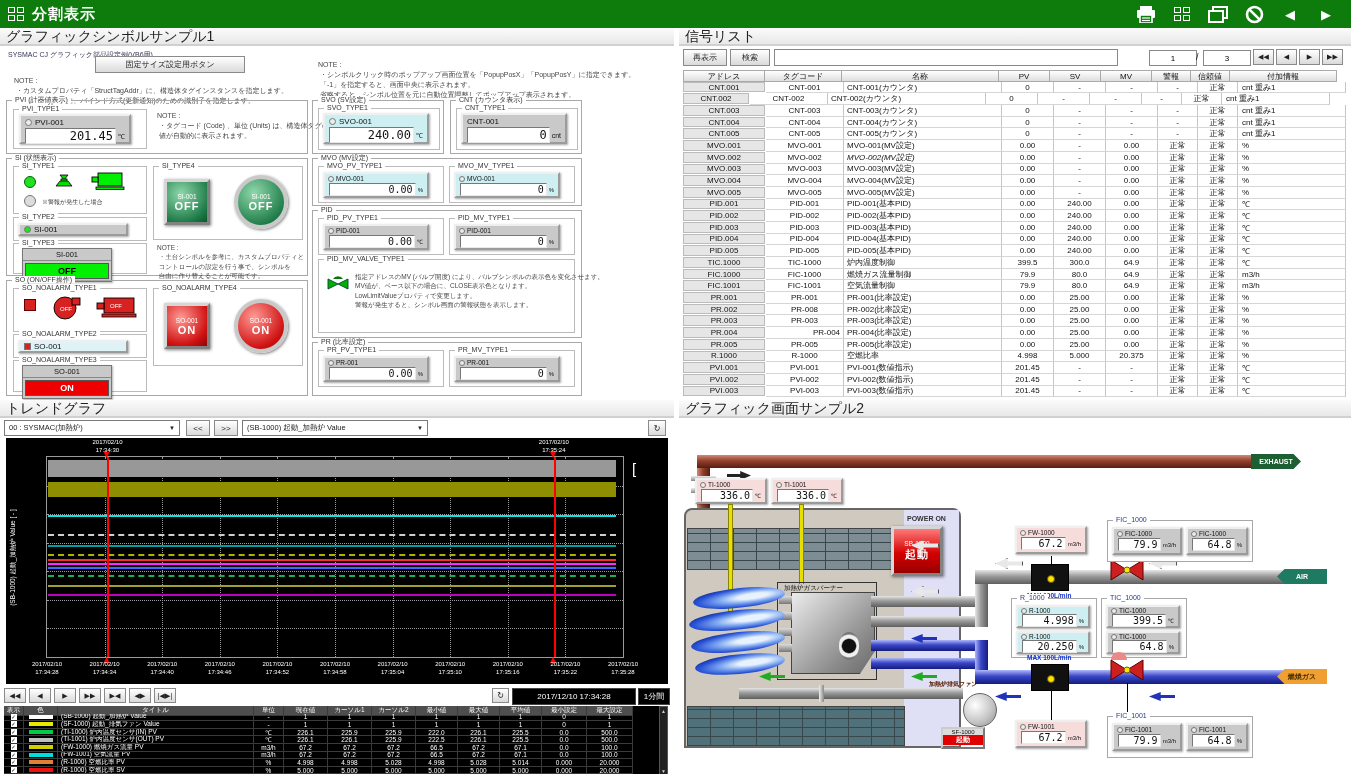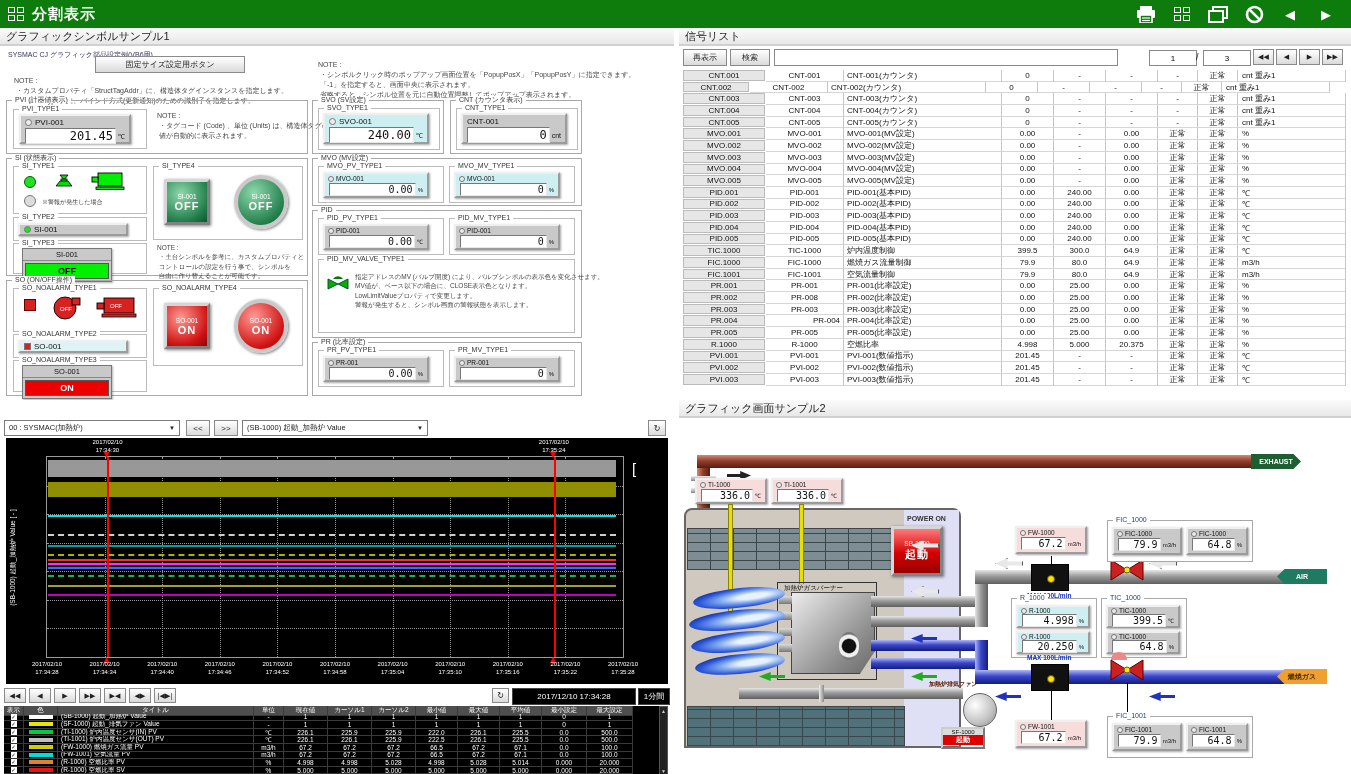--- a/index.html
+++ b/index.html
@@ -7,21 +7,21 @@
   .ab{position:absolute}
   
   .titlebar{position:absolute;left:0;top:0;width:1351px;height:28px;background:#0d7c0d;color:#fff;display:flex;align-items:center}
   .titlebar .apptitle{font-size:15px;font-weight:bold;margin-left:8px;letter-spacing:1px}
   .grid4{display:grid;grid-template-columns:7px 7px;grid-gap:2px;margin-left:8px}
   .grid4 i{display:block;width:7px;height:6px;border:1.5px solid #fff;box-sizing:border-box}
   .tbicons{margin-left:auto;display:flex;align-items:center;gap:14px;margin-right:14px}
   .tbicons .ic{width:22px;height:18px;display:flex;align-items:center;justify-content:center;color:#fff;font-family:"DejaVu Sans",sans-serif}
   
   .panel{position:absolute;background:#fff}
-  .ptitle{height:16px;background:linear-gradient(#fbfbfb,#e8e8e8);border-bottom:2px solid #d0d0d0;font-size:11px;color:#222;padding-left:6px;line-height:16px}
+  .ptitle{height:16px;background:linear-gradient(#fbfbfb,#e8e8e8);border-bottom:2px solid #d0d0d0;font-size:14px;color:#222;padding-left:6px;line-height:16px}
   .note{font-size:7px;color:#444;line-height:1.45;white-space:pre}
   .gb{position:absolute;border:1px solid #a8a8a8}
   .gb>.gl{position:absolute;top:-5px;left:5px;background:#fff;padding:0 3px;font-size:7px;color:#333;white-space:nowrap;line-height:1}
   .btn{background:linear-gradient(#fefffe,#dadada);border:1px solid #8a8a8a;font-size:8px;display:flex;align-items:center;justify-content:center;color:#222;box-sizing:border-box}
   
   .vd{position:absolute;border:2px outset #efefef;box-shadow:1px 1px 2px rgba(0,0,0,.35);box-sizing:border-box;background:#c9c9c9}
   .vd.c{background:#cdeff2}.vd.p{background:#f7dcdc}.vd.g{background:#c9c9c9}
   .vd .tr{display:flex;align-items:center;gap:3px;padding:2px 4px 0;font-size:8px;color:#111}
   .vd .led{width:7px;height:7px;border-radius:50%;background:#ececec;border:1px solid #777;box-sizing:border-box}
   .vd .vr{display:flex;align-items:center;gap:2px;padding:1px 4px 3px}
@@ -393,20 +393,31 @@
     <input class="ab" style="left: 470px; top: 22px; width: 42px; height: 12px; border: 1px solid rgb(136, 136, 136); font-size: 8px; text-align: center;" value="1">
     <span class="ab" style="left:517px;top:24px;font-size:9px">/</span>
     <input class="ab" style="left: 524px; top: 22px; width: 42px; height: 12px; border: 1px solid rgb(136, 136, 136); font-size: 8px; text-align: center;" value="3">
     <div class="ab" id="sig-nav" style="left:574px;top:21px;display:flex;gap:2px">
         <div class="btn" style="width: 21px; height: 16px; font-size: 7px; position: static;">◀◀</div>
         <div class="btn" style="width: 21px; height: 16px; font-size: 7px; position: static;">◀</div>
         <div class="btn" style="width: 21px; height: 16px; font-size: 7px; position: static;">▶</div>
         <div class="btn" style="width: 21px; height: 16px; font-size: 7px; position: static;">▶▶</div>
       </div>
     <div class="ab" id="sig-table" style="left:4px;top:42px;width:664px">
+        <div class="srow shead">
+          <div class="scell" style="width: 82px; height: 12px;">アドレス</div>
+          <div class="scell" style="width: 78px; height: 12px;">タグコード</div>
+          <div class="scell" style="width: 158px; height: 12px;">名称</div>
+          <div class="scell" style="width: 52px; height: 12px;">PV</div>
+          <div class="scell" style="width: 52px; height: 12px;">SV</div>
+          <div class="scell" style="width: 52px; height: 12px;">MV</div>
+          <div class="scell" style="width: 40px; height: 12px;">警報</div>
+          <div class="scell" style="width: 40px; height: 12px;">信頼値</div>
+          <div class="scell" style="width: 108px; height: 12px;">付加情報</div>
+        </div>
         <div class="srow">
           <div class="scell addr" style="width: 82px;">CNT.001</div>
           <div class="scell" style="width: 78px;">CNT-001</div>
           <div class="scell nm" style="width: 158px;">CNT-001(カウンタ)</div>
           <div class="scell" style="width: 52px;">0</div>
           <div class="scell" style="width: 52px;">-</div>
           <div class="scell" style="width: 52px;">-</div>
           <div class="scell" style="width: 40px;">-</div>
           <div class="scell" style="width: 40px;">正常</div>
           <div class="scell info" style="width: 108px;">cnt 重み1</div>
@@ -462,21 +473,21 @@
           <div class="scell" style="width: 52px;">0.00</div>
           <div class="scell" style="width: 52px;">-</div>
           <div class="scell" style="width: 52px;">0.00</div>
           <div class="scell" style="width: 40px;">正常</div>
           <div class="scell" style="width: 40px;">正常</div>
           <div class="scell info" style="width: 108px;">%</div>
         </div>
         <div class="srow">
           <div class="scell addr" style="width: 82px;">MVO.002</div>
           <div class="scell" style="width: 78px;">MVO-002</div>
-          <div class="scell nm" style="width: 158px;">MVO-002(MV設定)</div>
+          <div class="scell nm" style="width: 158px; font-style: italic;">MVO-002(MV設定)</div>
           <div class="scell" style="width: 52px;">0.00</div>
           <div class="scell" style="width: 52px;">-</div>
           <div class="scell" style="width: 52px;">0.00</div>
           <div class="scell" style="width: 40px;">正常</div>
           <div class="scell" style="width: 40px;">正常</div>
           <div class="scell info" style="width: 108px;">%</div>
         </div>
         <div class="srow">
           <div class="scell addr" style="width: 82px;">MVO.003</div>
           <div class="scell" style="width: 78px;">MVO-003</div>
@@ -694,20 +705,21 @@
           <div class="scell" style="width: 52px;">-</div>
           <div class="scell" style="width: 52px;">-</div>
           <div class="scell" style="width: 40px;">正常</div>
           <div class="scell" style="width: 40px;">正常</div>
           <div class="scell info" style="width: 108px;">℃</div>
         </div>
       </div>
   </div>
 
   <div class="panel" style="left:0;top:400px;width:674px;height:374px">
+    <div class="ptitle">トレンドグラフ</div>
     <div class="tsel" style="left:4px;top:20px;width:176px;height:16px">
         <span>00 : SYSMAC(加熱炉)</span>
         <span style="font-size:6px">▼</span>
       </div>
     <div class="btn ab" style="left:186px;top:20px;width:24px;height:16px">&lt;&lt;</div>
     <div class="btn ab" style="left:214px;top:20px;width:24px;height:16px">&gt;&gt;</div>
     <div class="tsel" style="left:242px;top:20px;width:186px;height:16px">
         <span>(SB-1000) 起動_加熱炉 Value</span>
         <span style="font-size:6px">▼</span>
       </div>

